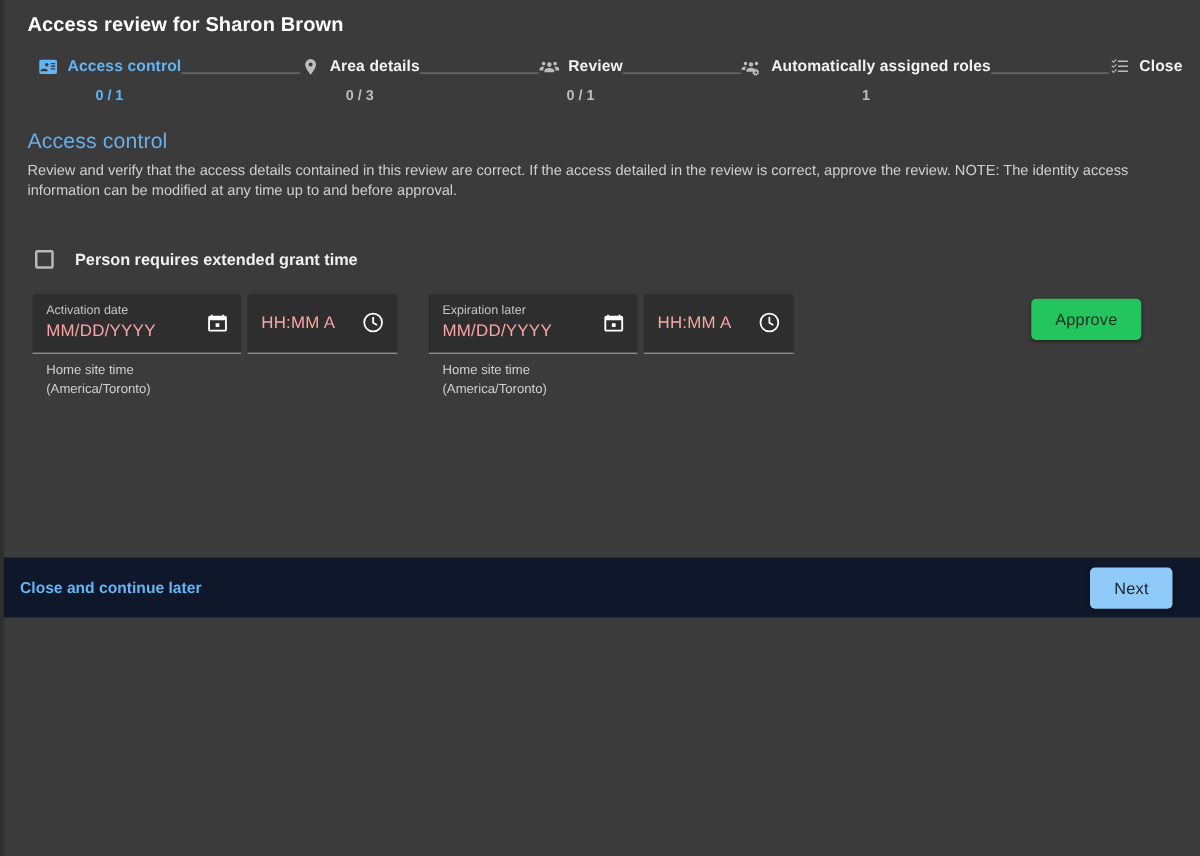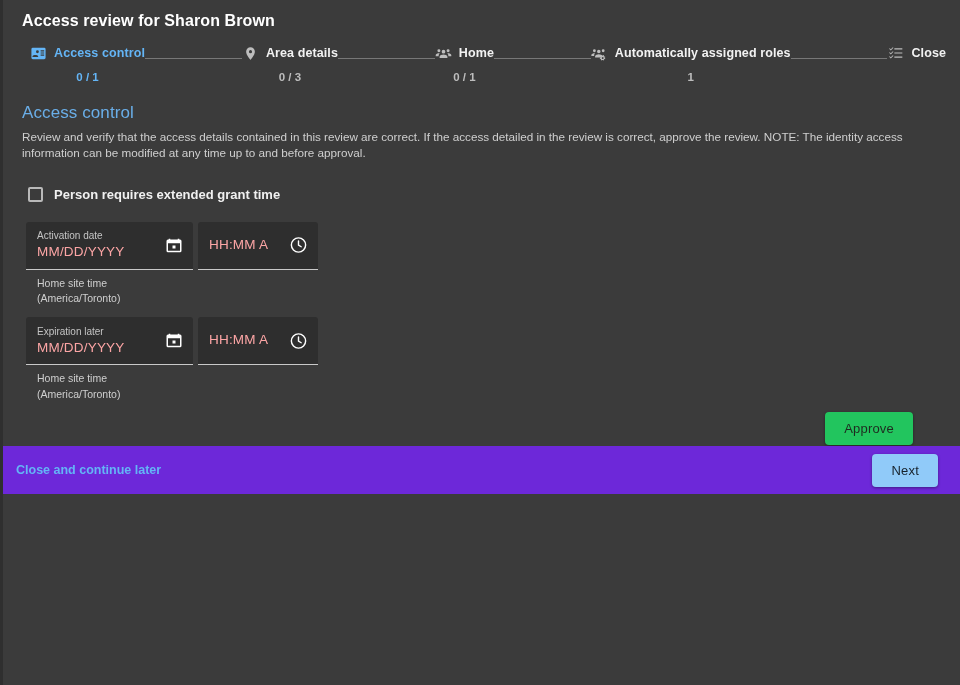--- a/index.html
+++ b/index.html
@@ -127,22 +127,22 @@
     color: #cfcfcf;
     margin-top: 6px;
     padding-left: 9px;
     max-width: 938px;
   }
 
   
   .checkbox-row {
     display: flex;
     align-items: center;
-    gap: 11px;
-    margin-top: 26px;
+    gap: 17px;
+    margin-top: 39px;
     padding-left: 15px;
     width: max-content;
     cursor: pointer;
   }
 
   .checkbox-box {
     width: 15px;
     height: 15px;
     border: 2px solid #b9b9b9;
     border-radius: 2px;
@@ -156,21 +156,20 @@
     color: #f0f0f0;
   }
 
   
   .fields-row {
     display: flex;
     align-items: flex-start;
     margin-top: 20px;
     padding-left: 13px;
     gap: 5px;
-    flex-direction: column;
   }
 
   .field-group { display: flex; flex-direction: column; }
 
   .field-pair { display: flex; gap: 5px; }
 
   .field {
     position: relative;
     background: #2e2e2e;
     border-bottom: 1px solid #c9c9c9;
@@ -244,21 +243,21 @@
   }
 
   
   .footer {
     flex: 0 0 auto;
     height: 48px;
     display: flex;
     align-items: center;
     justify-content: space-between;
     padding: 0 22px 0 13px;
-    background: #6d28d9;
+    background: #0f172a;
   }
 
   .link-btn {
     background: none;
     border: none;
     color: #64b5f6;
     font-family: "Liberation Sans", sans-serif;
     font-size: 12.5px;
     font-weight: bold;
     cursor: pointer;
@@ -312,21 +311,21 @@
 
       <div class="connector"></div>
 
       <div class="step">
         <div class="step-head">
           <span class="step-icon">
             <svg viewBox="0 0 24 24" width="18" height="18" fill="currentColor" aria-hidden="true">
               <path d="M12 12.75a2.6 2.6 0 1 0 0-5.2 2.6 2.6 0 0 0 0 5.2zM5.5 11a2.1 2.1 0 1 0 0-4.2 2.1 2.1 0 0 0 0 4.2zm13 0a2.1 2.1 0 1 0 0-4.2 2.1 2.1 0 0 0 0 4.2zM5.5 12.4c-1.6 0-4.5.8-4.5 2.4v1.9h4.2v-1.6c0-.9.5-1.8 1.4-2.5-.4-.1-.8-.2-1.1-.2zm13 0c-.3 0-.7.1-1.1.2.9.7 1.4 1.6 1.4 2.5v1.6H23v-1.9c0-1.6-2.9-2.4-4.5-2.4zM12 14c-2.1 0-5.5 1-5.5 3.1v1.8h11v-1.8C17.5 15 14.1 14 12 14z"></path>
             </svg>
           </span>
-          <span class="step-label">Home</span>
+          <span class="step-label">Review</span>
         </div>
         <div class="step-count">0 / 1</div>
       </div>
 
       <div class="connector"></div>
 
       <div class="step">
         <div class="step-head">
           <span class="step-icon">
             <svg viewBox="0 0 24 24" width="18" height="18" fill="currentColor" aria-hidden="true">

